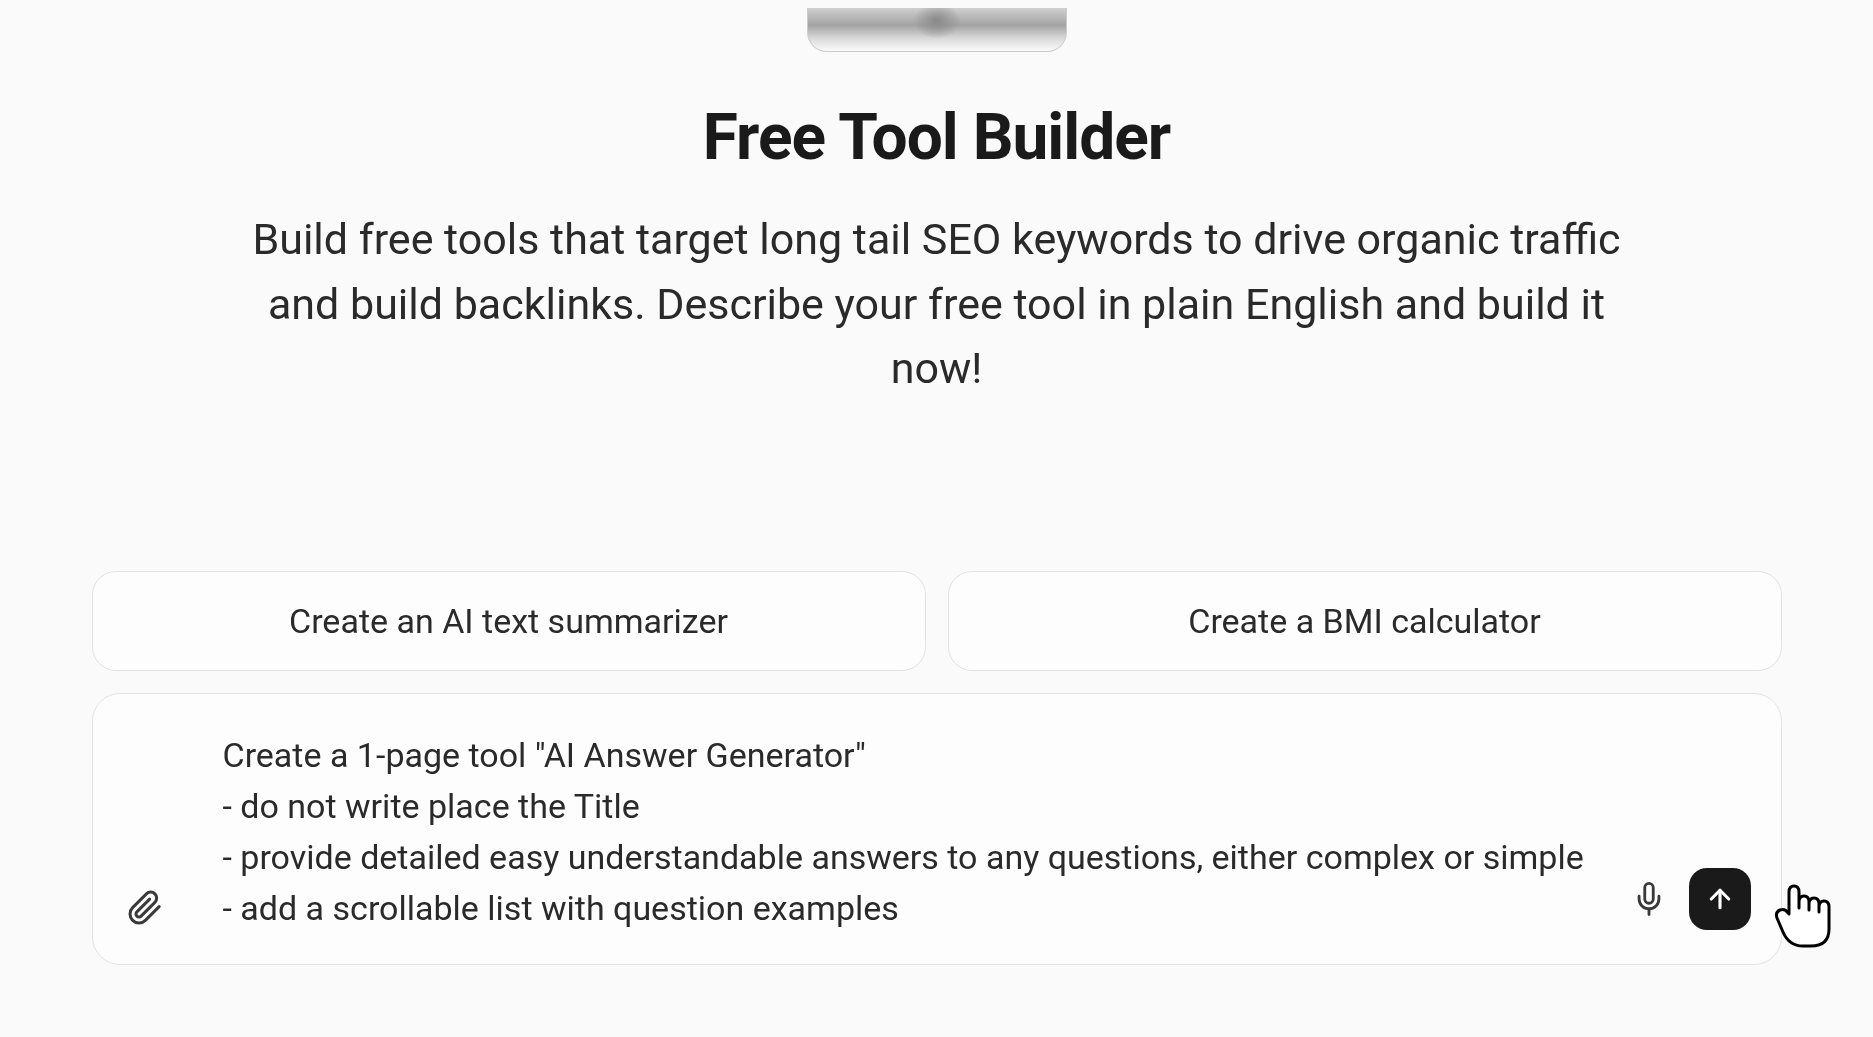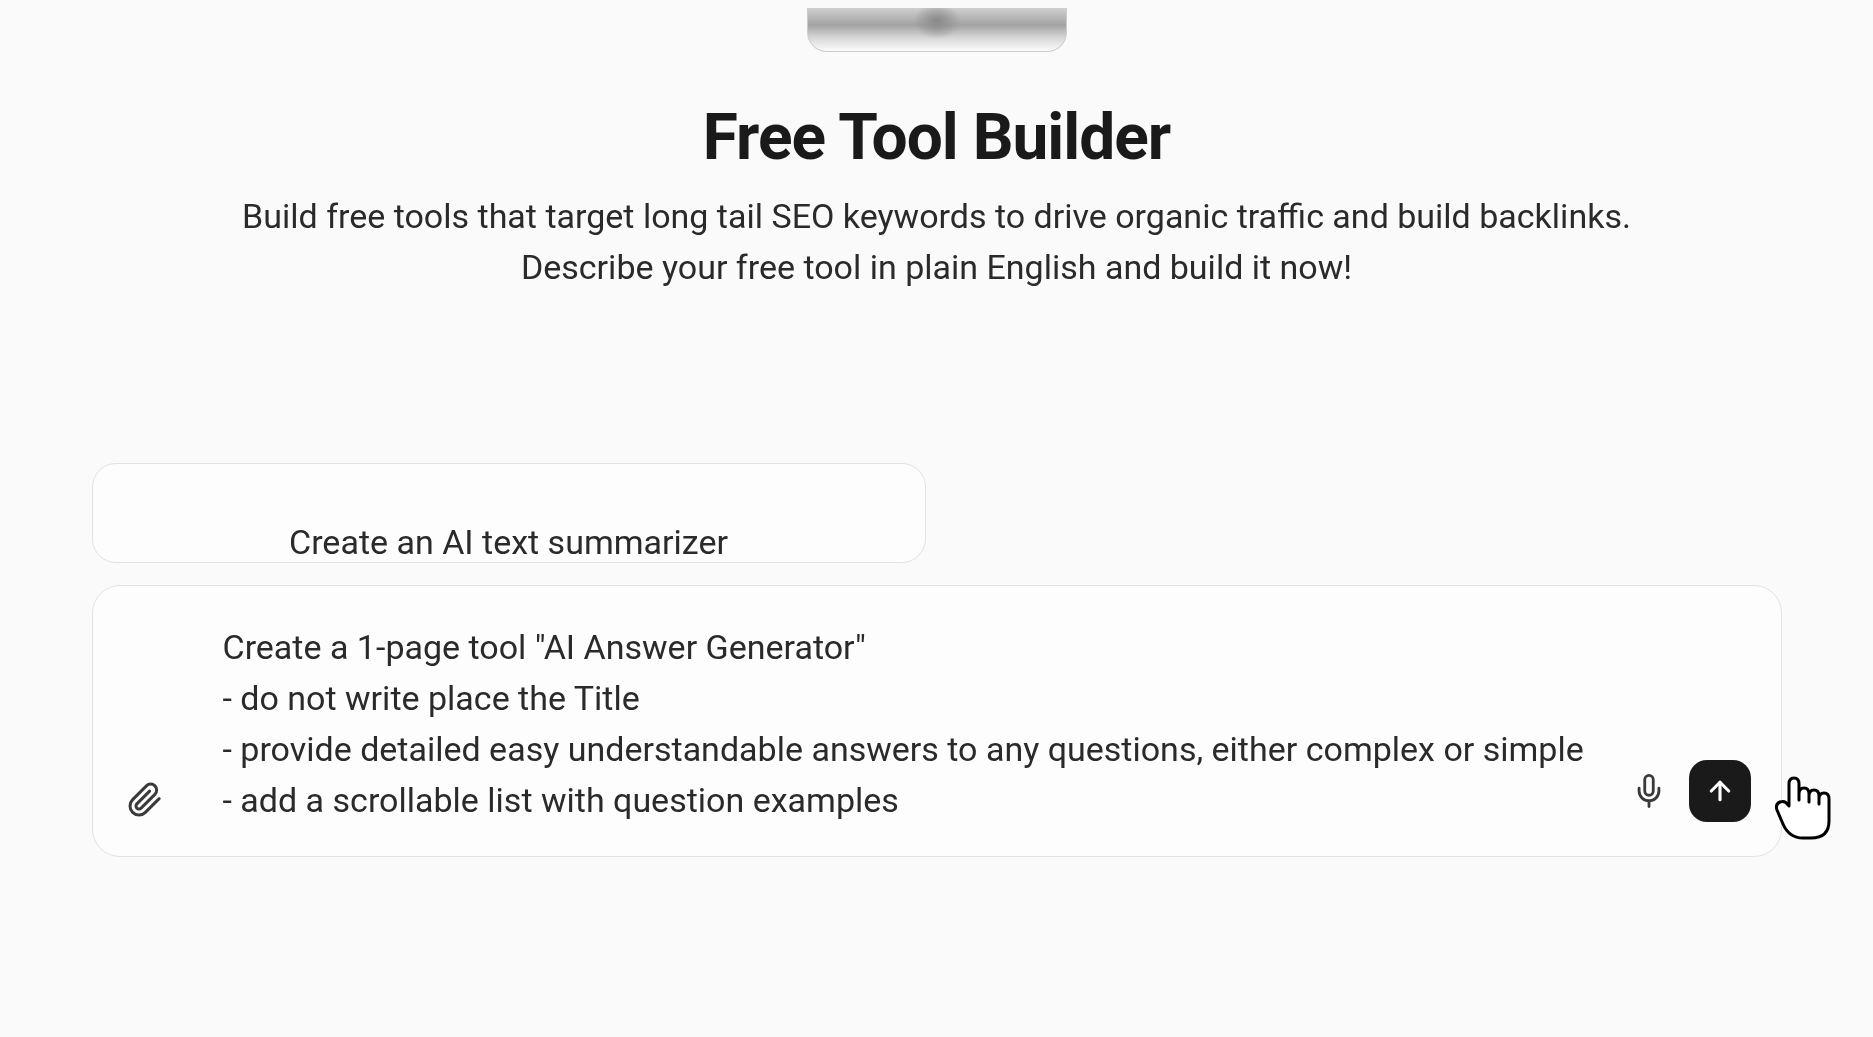--- a/index.html
+++ b/index.html
@@ -48,45 +48,45 @@
 
     .page-title {
       font-size: 64px;
       font-weight: 700;
       color: #1a1a1a;
       margin-top: 48px;
       letter-spacing: -1px;
     }
 
     .page-subtitle {
-      font-size: 34px;
+      font-size: 43px;
       font-weight: 400;
       color: #2a2a2a;
       text-align: center;
       max-width: 1700px;
-      margin-top: 16px;
+      margin-top: 32px;
       line-height: 1.5;
       padding: 0 140px;
     }
 
     .suggestions-grid {
       display: grid;
       grid-template-columns: 1fr 1fr;
       gap: 22px;
       width: 1690px;
       margin-top: 170px;
     }
 
     .suggestion-card {
       background: #fdfdfd;
       border: 1.5px solid #e2e2e2;
       border-radius: 24px;
       height: 100px;
       display: flex;
-      align-items: flex-end;
+      align-items: center;
       justify-content: center;
       font-size: 34px;
       font-weight: 400;
       color: #2a2a2a;
       cursor: pointer;
     }
 
     .input-area {
       width: 1690px;
       background: #fdfdfd;
@@ -172,20 +172,23 @@
     <div class="avatar-inner"></div>
   </div>
 
   <h1 class="page-title">Free Tool Builder</h1>
 
   <p class="page-subtitle">Build free tools that target long tail SEO keywords to drive organic traffic and build backlinks. Describe your free tool in plain English and build it now!</p>
 
   <div class="suggestions-grid">
     <div class="suggestion-card">
       <span>Create an AI text summarizer</span>
+    </div>
+    <div class="suggestion-card">
+      <span>Create a BMI calculator</span>
     </div>
   </div>
 
   <div class="input-area">
 
     <div class="attach-icon-wrap">
       <svg width="36" height="36" viewBox="0 0 24 24" fill="none" stroke="#3a3a3a" stroke-width="2" stroke-linecap="round" stroke-linejoin="round">
         <path d="M21.44 11.05l-9.19 9.19a6 6 0 0 1-8.49-8.49l9.19-9.19a4 4 0 0 1 5.66 5.66l-9.2 9.19a2 2 0 0 1-2.83-2.83l8.49-8.48"></path>
       </svg>
     </div>

